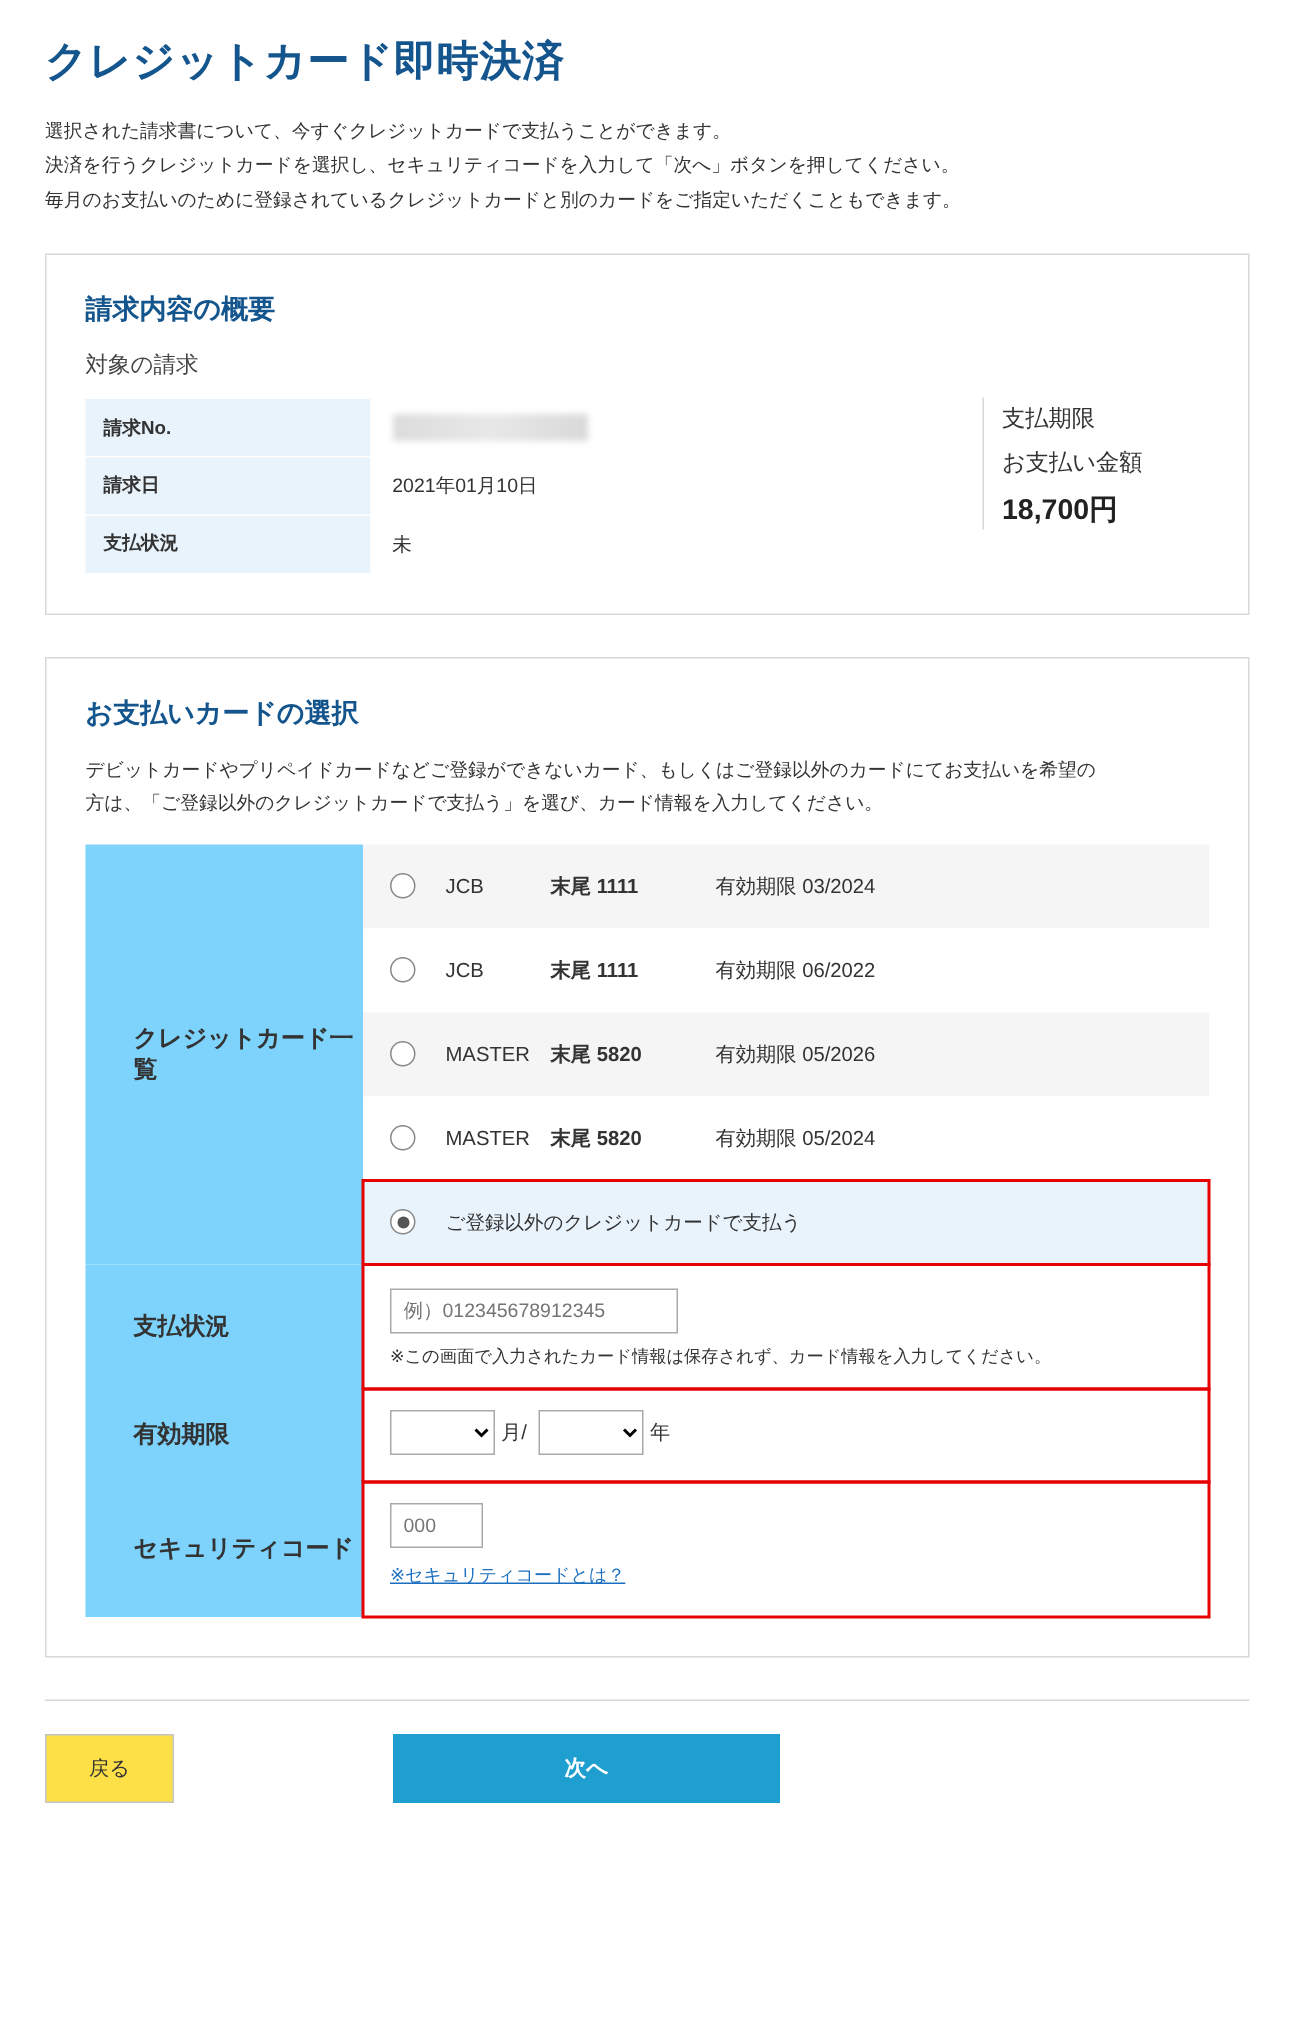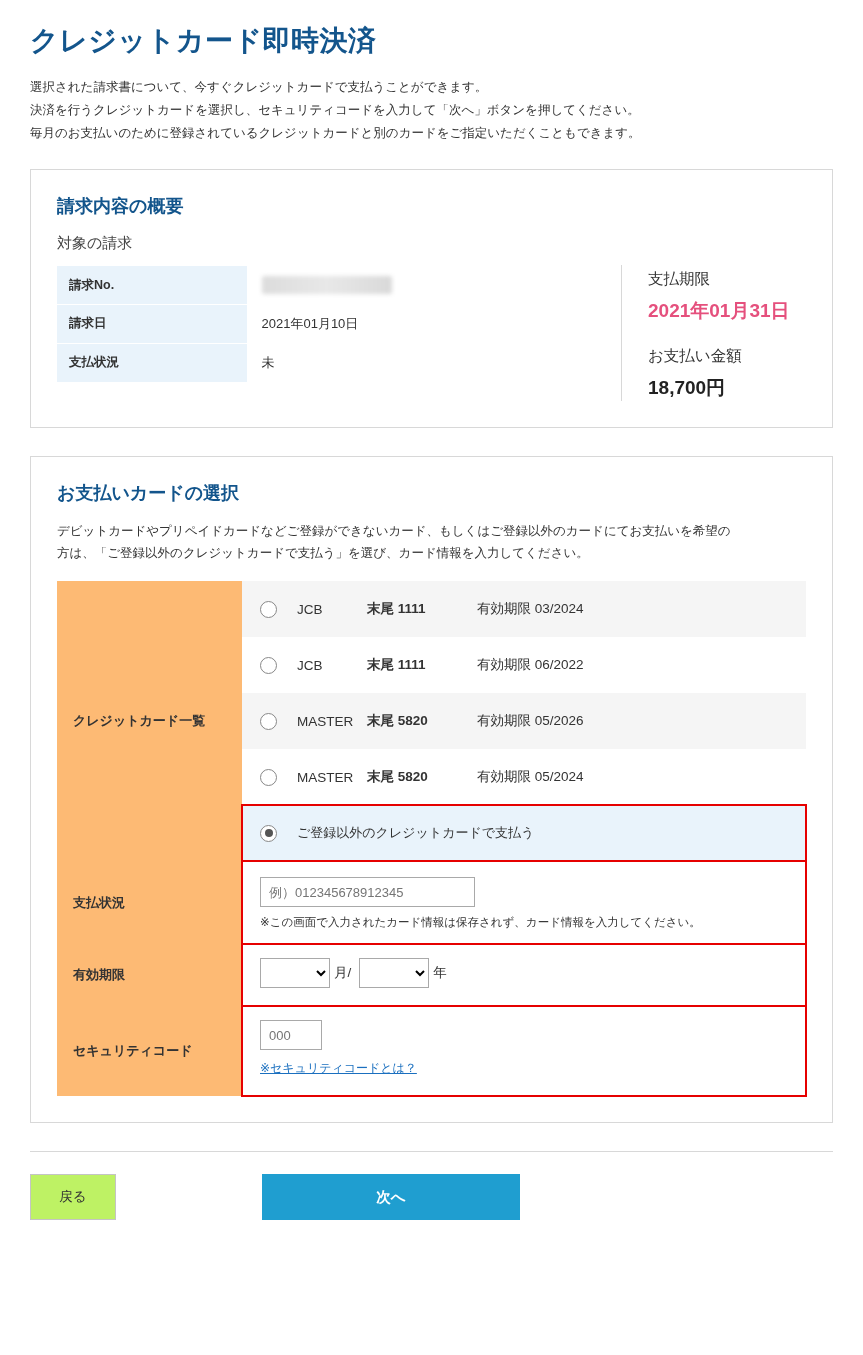--- a/index.html
+++ b/index.html
@@ -54,22 +54,23 @@
     align-items: flex-start;
     gap: 44px;
   }
   .summary-left {
     flex: 0 0 520px;
     padding-right: 20px;
   }
   .summary-right {
     flex: 1;
     border-left: 1px solid #d8d8d8;
-    padding-left: 26px;
+    padding-left: 12px;
     padding-top: 4px;
+    margin-left: 34px;
   }
   table.inv {
     border-collapse: collapse;
     width: 460px;
   }
   table.inv th {
     background: #e9f3fb;
     border: 1px solid #ffffff;
     border-left: none;
     text-align: left;
@@ -159,21 +160,21 @@
   .row-cardno { padding: 16px 0 14px 18px; }
   input.text {
     font-family: "Liberation Sans", sans-serif;
     font-size: 13px;
     padding: 6px 8px;
     border: 1px solid #a9a9a9;
     background: #fff;
     color: #888;
     height: 30px;
   }
-  .cardno-input { width: 215px; }
+  .cardno-input { width: 192px; }
   .cvv-input { width: 62px; }
   .small-note {
     font-size: 11.5px;
     color: #333;
     margin-top: 8px;
   }
   select.sel {
     font-family: "Liberation Sans", sans-serif;
     font-size: 13px;
     width: 70px;
@@ -187,44 +188,44 @@
     text-decoration: underline;
     font-size: 12px;
     margin-top: 10px;
     display: inline-block;
   }
   
   .grid-rows { display: flex; flex-direction: column; }
   .grid-line { display: flex; }
   .lbl {
     flex: 0 0 185px;
-    background: #fdba74;
-    font-weight: bold;
-    font-size: 13px;
+    background: #7dd3fc;
+    font-weight: bold;
+    font-size: 16px;
     color: #333;
     display: flex;
     align-items: center;
-    padding-left: 16px;
+    padding-left: 32px;
   }
   .val { flex: 1; }
 
   
   .footer-sep {
     border-top: 1px solid #d8d8d8;
     margin: 6px 30px 0 30px;
   }
   .footer {
     display: flex;
     align-items: center;
     padding: 22px 30px 0 30px;
   }
   .btn-back {
     width: 86px; height: 46px;
     border: 1px solid #c4c4c4;
-    background: #bef264;
+    background: #fde047;
     font-size: 13.5px;
     color: #333;
     display: flex; align-items: center; justify-content: center;
     cursor: pointer;
   }
   .btn-next {
     width: 258px; height: 46px;
     background: #1f9ed0;
     color: #fff;
     font-weight: bold;
@@ -266,21 +267,20 @@
           </tr>
           <tr>
             <th>支払状況</th>
             <td>未</td>
           </tr>
         </tbody>
           </table>
       </div>
       <div class="summary-right">
         <div class="due-label">支払期限</div>
-        <div class="due-value">2021年01月31日</div>
         <div class="amount-label">お支払い金額</div>
         <div class="amount-value">18,700円</div>
       </div>
     </div>
   </div>
 
   <div class="card-box">
     <div class="section-title">お支払いカードの選択</div>
     <div class="note">
       <div>デビットカードやプリペイドカードなどご登録ができないカード、もしくはご登録以外のカードにてお支払いを希望の</div>

